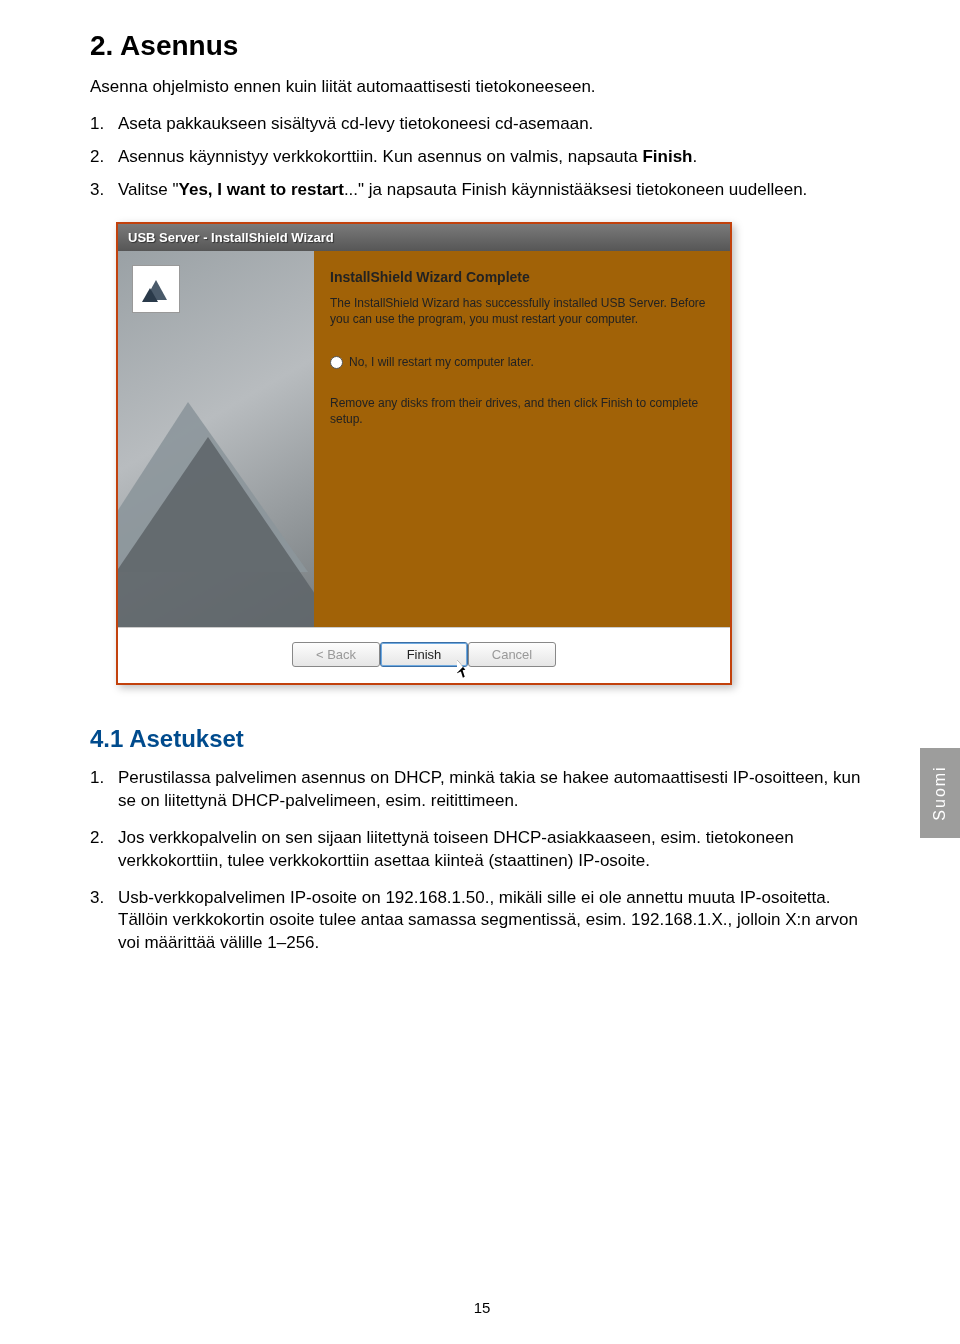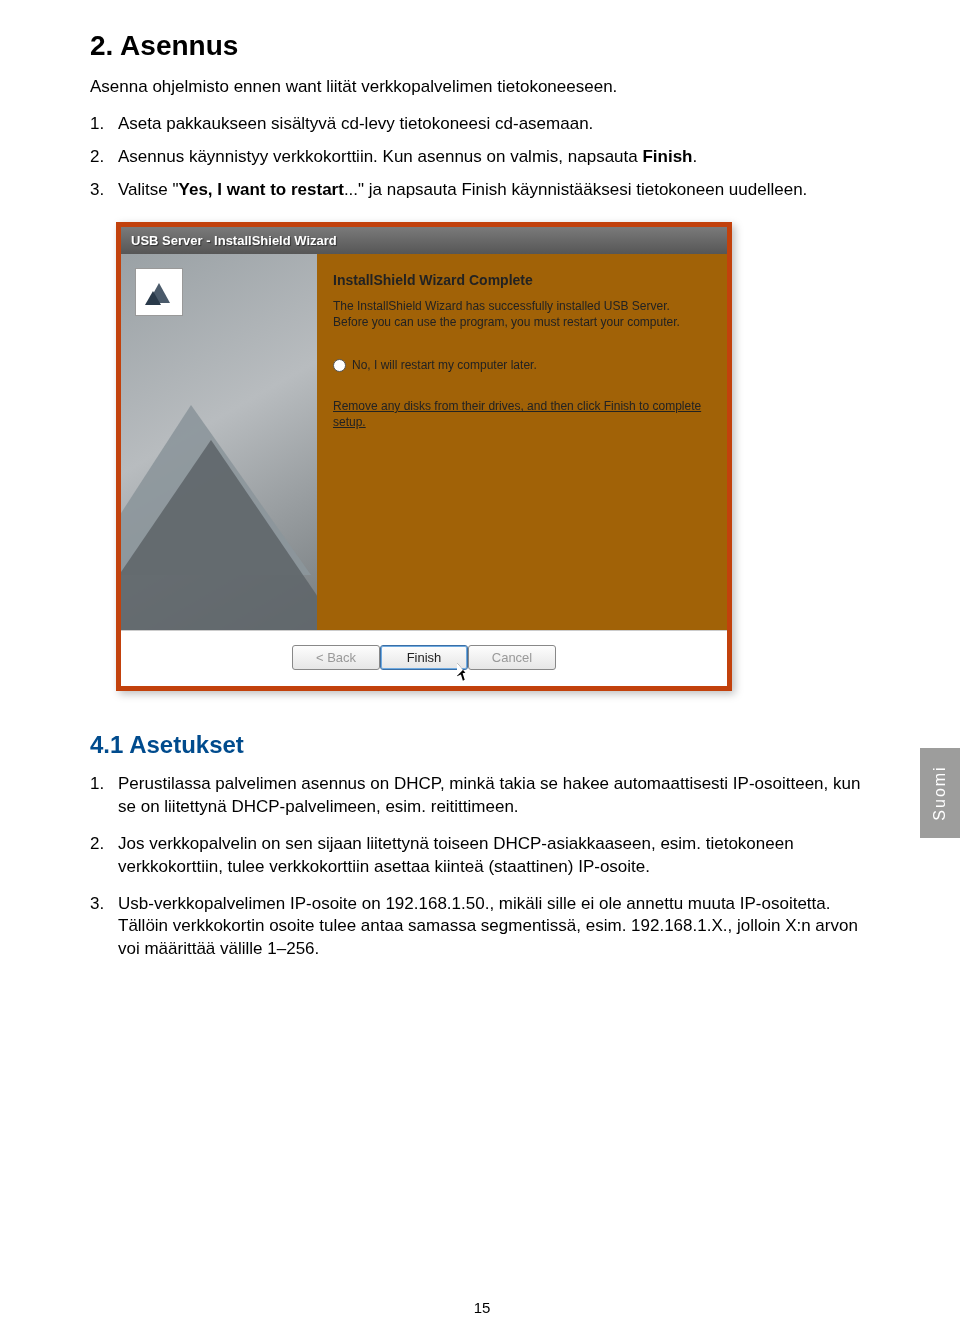--- a/index.html
+++ b/index.html
@@ -39,21 +39,21 @@
     content: counter(step) ".";
     position: absolute;
     left: 0;
   }
   .bold { font-weight: bold; }
 
   
   .installer {
     width: 616px;
     margin: 8px 0 24px 26px;
-    border: 5px solid #c2410c;
+    border: 2px solid #c2410c;
     background: #fff;
     box-shadow: 3px 3px 8px rgba(0,0,0,0.25);
     font-family: Tahoma, Arial, sans-serif;
   }
   .titlebar {
     background: linear-gradient(#7a7a7a, #565656);
     color: #fff;
     font-size: 13px;
     font-weight: bold;
     padding: 6px 10px;
@@ -120,21 +120,20 @@
   }
   .radio .dot {
     width: 5px; height: 5px;
     border-radius: 50%;
     background: #333;
   }
   .remove-text {
     font-size: 12px;
     line-height: 1.35;
     margin-top: 26px;
-    text-decoration: underline;
   }
   .button-row {
     display: flex;
     justify-content: center;
     padding: 14px 0 16px 0;
     border-top: 1px solid #ccc;
     background: #fff;
   }
   .btn {
     min-width: 88px;
@@ -213,21 +212,21 @@
     left: 4px; right: 0;
     text-align: center;
     font-size: 15px;
   }
 </style>
 </head>
 <body>
 
 <h1>2. Asennus</h1>
 
-<p class="intro">Asenna ohjelmisto ennen want liität verkkopalvelimen tietokoneeseen.</p>
+<p class="intro">Asenna ohjelmisto ennen kuin liität automaattisesti tietokoneeseen.</p>
 
 <ol class="steps">
   <li>
     <span>Aseta pakkaukseen sisältyvä cd-levy tietokoneesi cd-asemaan.</span>
   </li>
   <li>
     <span>Asennus käynnistyy verkkokorttiin. Kun asennus on valmis, napsauta </span><span class="bold">Finish</span><span>.</span>
   </li>
   <li>
     <span>Valitse "</span><span class="bold">Yes, I want to restart</span><span>..." ja napsauta Finish käynnistääksesi tietokoneen uudelleen.</span>

